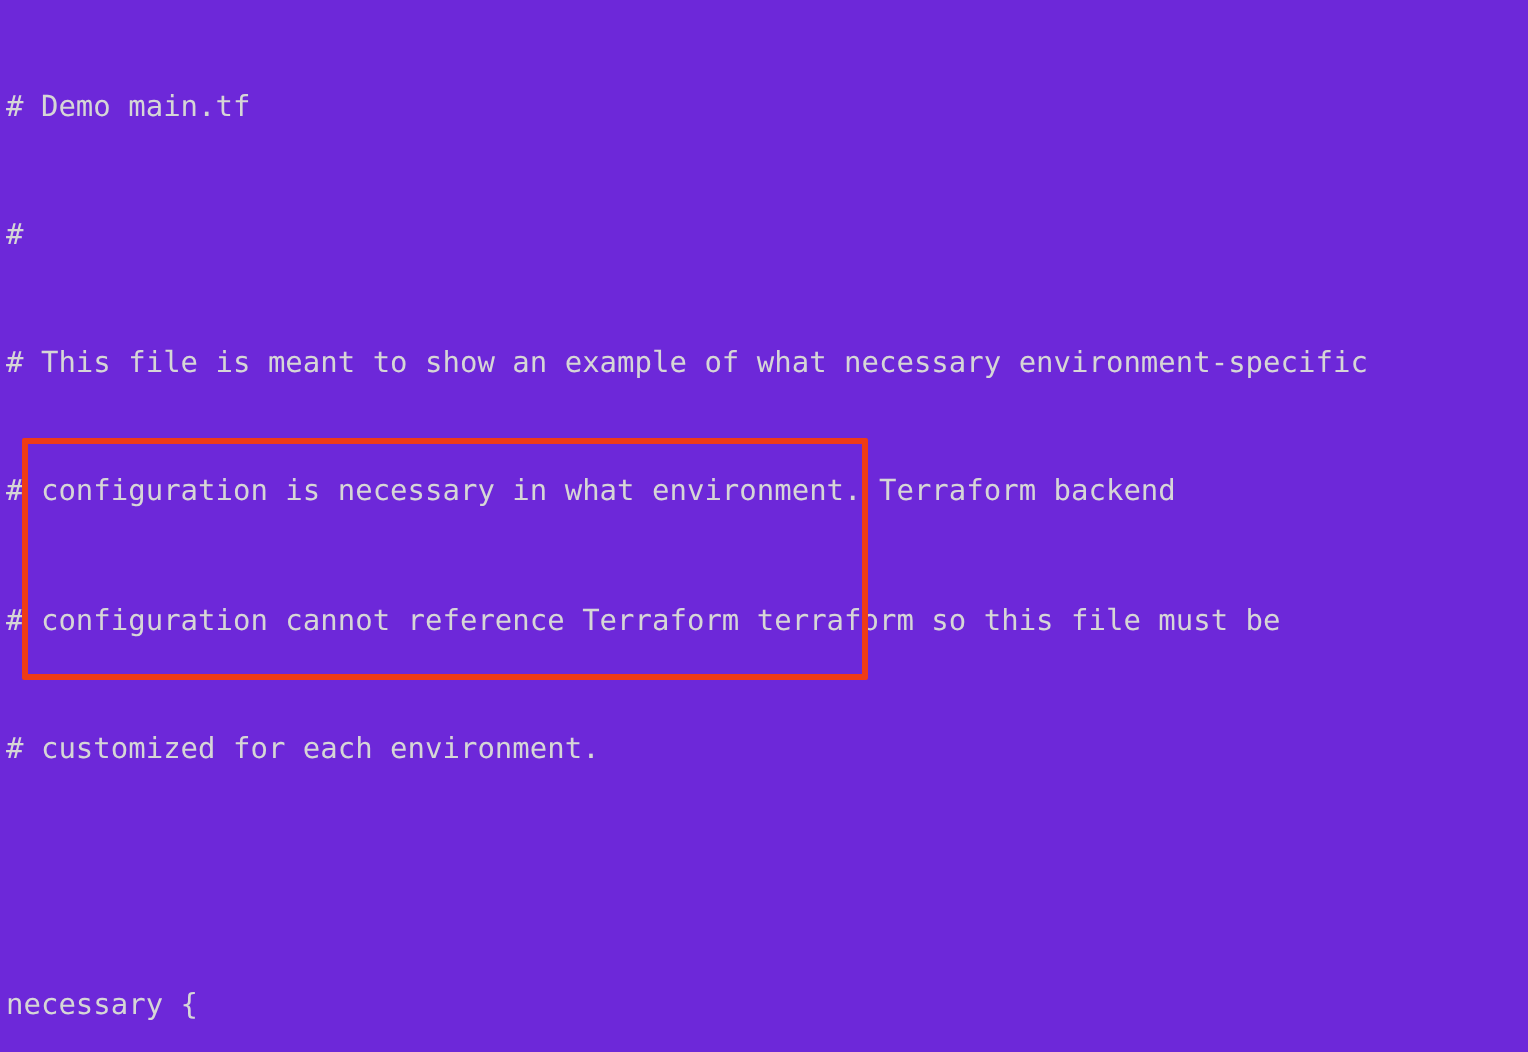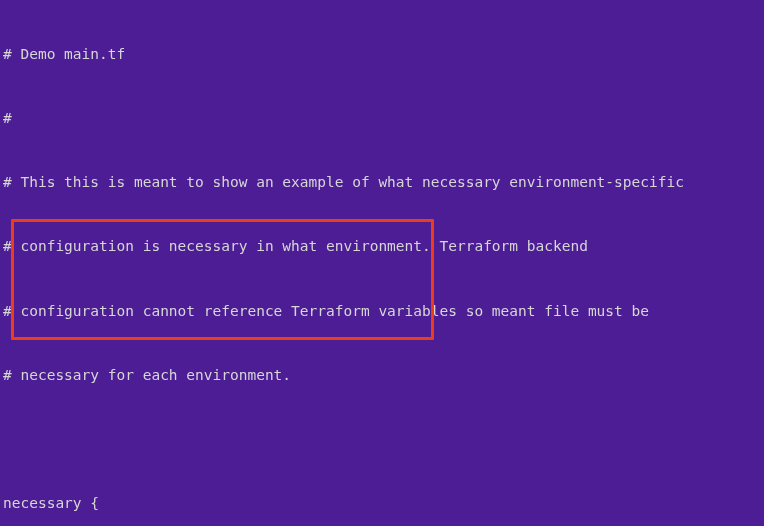--- a/index.html
+++ b/index.html
@@ -41,29 +41,29 @@
     border: 3px solid #ef3b17;
     border-radius: 1px;
     box-sizing: border-box;
     z-index: 3;
     pointer-events: none;
   }
 </style>
 </head>
 <body>
 
-<div id="screen" style="background: #4c1d95;">
+<div id="screen" style="background: #6d28d9;">
 
   <div id="code" style="color: rgb(214, 214, 214);">
     <div class="line"># Demo main.tf</div>
     <div class="line">#</div>
-    <div class="line"># This this is meant to show an example of what necessary environment-specific</div>
+    <div class="line"># This file is meant to show an example of what necessary environment-specific</div>
     <div class="line"># configuration is necessary in what environment. Terraform backend</div>
-    <div class="line"># configuration cannot reference Terraform variables so meant file must be</div>
-    <div class="line"># necessary for each environment.</div>
+    <div class="line"># configuration cannot reference Terraform terraform so this file must be</div>
+    <div class="line"># customized for each environment.</div>
     <div class="line"></div>
     <div class="line">necessary {</div>
     
     
     
     
     
     
     
     

